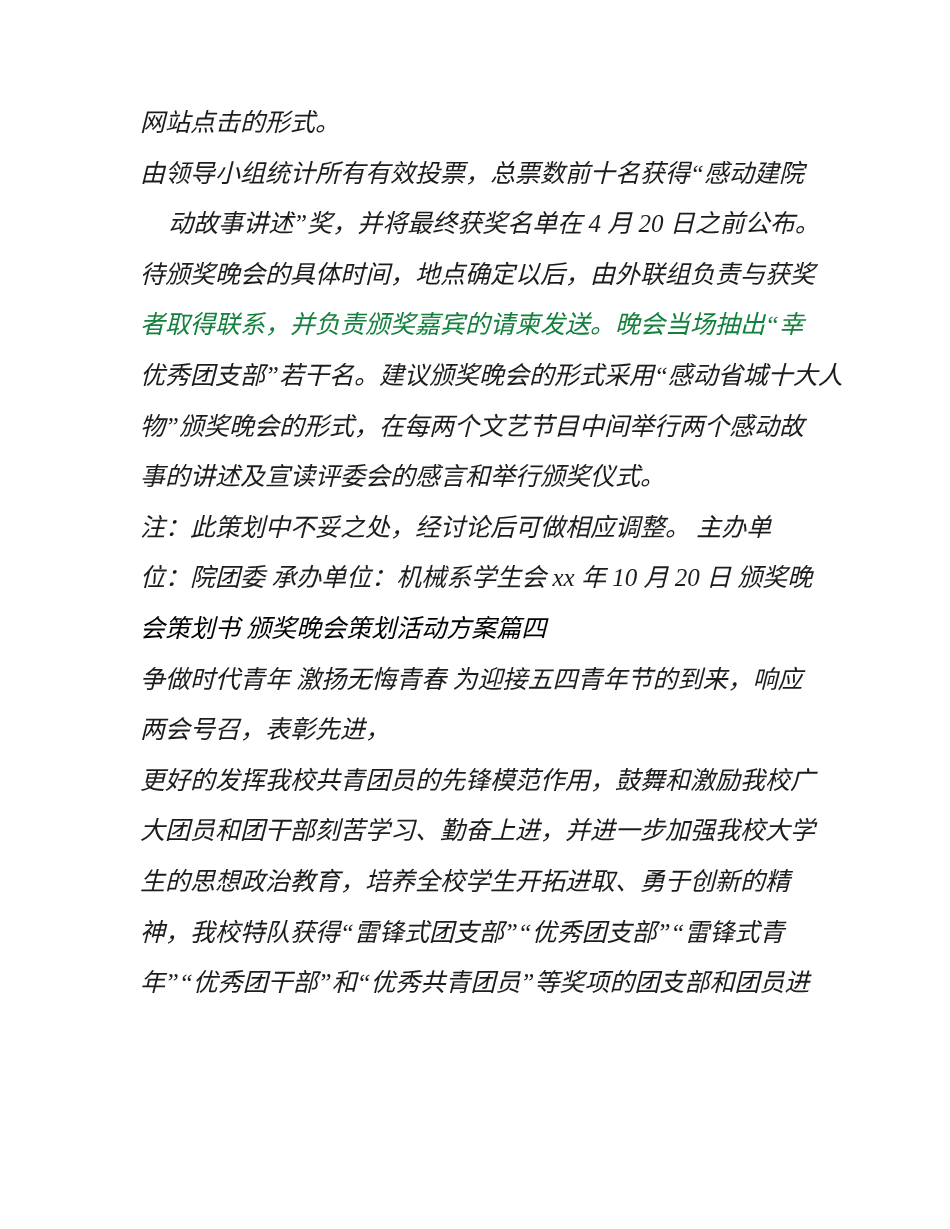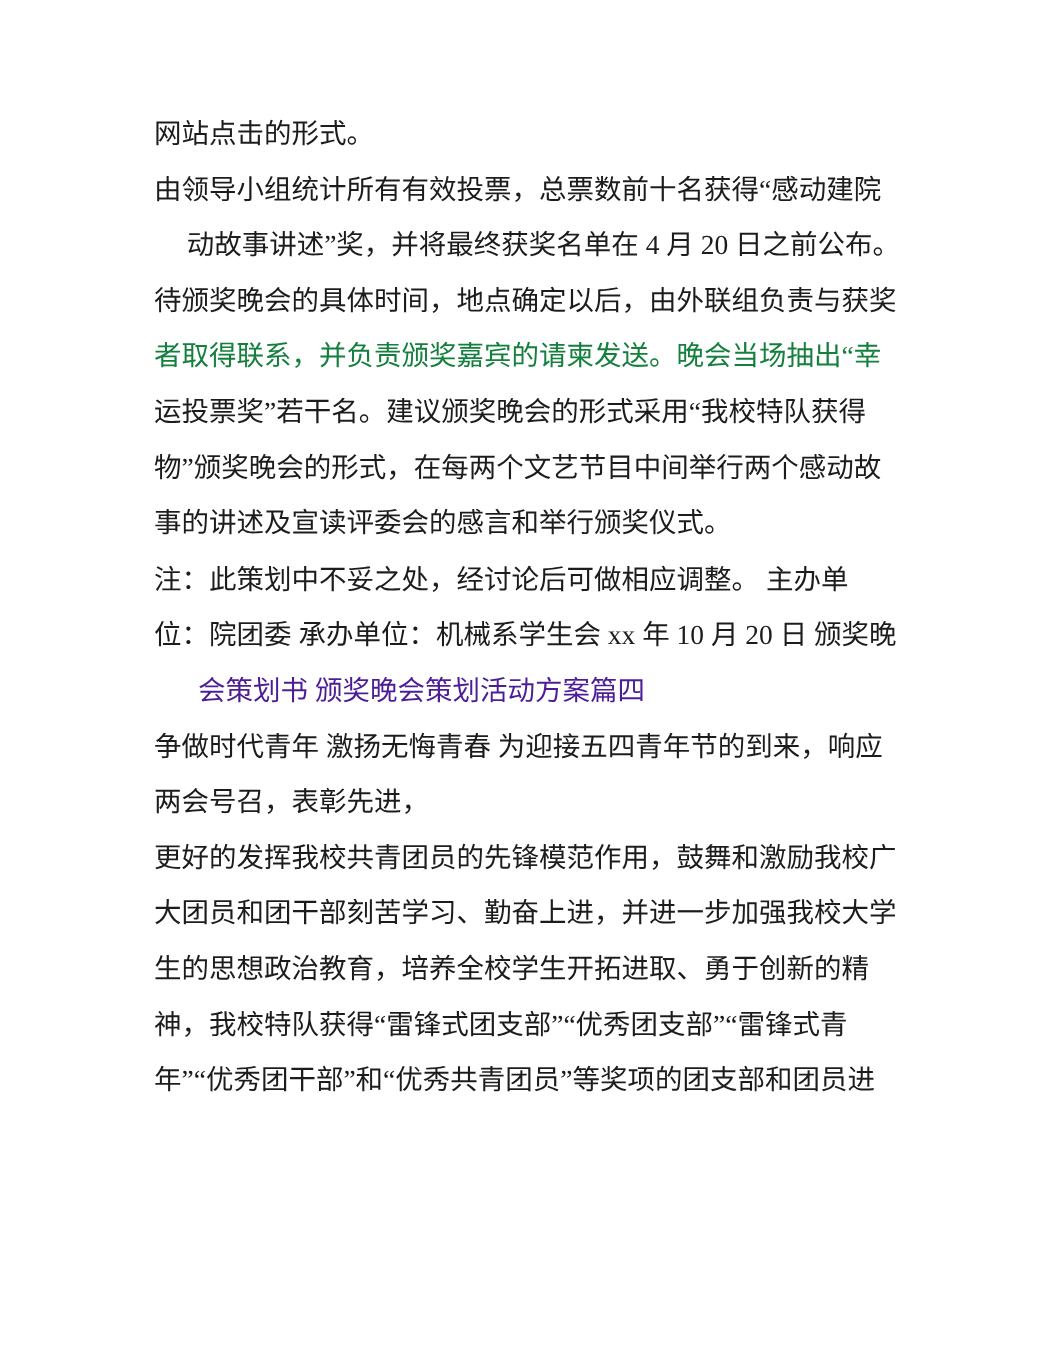--- a/index.html
+++ b/index.html
@@ -11,45 +11,46 @@
     min-height: 1229px;
     background: #ffffff;
     font-family: "Liberation Serif", "DejaVu Serif", serif;
   }
   .doc-page {
     box-sizing: border-box;
     width: 950px;
     min-height: 1229px;
     padding: 98px 102px 0 140px;
     background: #ffffff;
+    font-style: italic;
   }
   .doc-line {
     font-size: 25px;
     line-height: 50.6px;
     letter-spacing: 0px;
     color: #1c1c1c;
     white-space: pre-wrap;
     text-rendering: optimizeLegibility;
   }
 </style>
 </head>
 <body style="background: rgb(255, 255, 255);">
 
 <div class="doc-page">
   <div class="doc-line" style="color: rgb(28, 28, 28);">网站点击的形式。</div>
   <div class="doc-line" style="color: rgb(28, 28, 28);">由领导小组统计所有有效投票，总票数前十名获得“感动建院</div>
   <div class="doc-line" style="color: rgb(28, 28, 28); text-align: center;">动故事讲述”奖，并将最终获奖名单在 4 月 20 日之前公布。</div>
   <div class="doc-line" style="color: rgb(28, 28, 28);">待颁奖晚会的具体时间，地点确定以后，由外联组负责与获奖</div>
   <div class="doc-line" style="color: #15803d;">者取得联系，并负责颁奖嘉宾的请柬发送。晚会当场抽出“幸</div>
-  <div class="doc-line" style="color: rgb(28, 28, 28);">运投票奖”若干名。建议颁奖晚会的形式采用“我校特队获得</div>
+  <div class="doc-line" style="color: rgb(28, 28, 28);">优秀团支部”若干名。建议颁奖晚会的形式采用“感动省城十大人</div>
   <div class="doc-line" style="color: rgb(28, 28, 28);">物”颁奖晚会的形式，在每两个文艺节目中间举行两个感动故</div>
   <div class="doc-line" style="color: rgb(28, 28, 28);">事的讲述及宣读评委会的感言和举行颁奖仪式。</div>
   <div class="doc-line" style="color: rgb(28, 28, 28);">注：此策划中不妥之处，经讨论后可做相应调整。 主办单</div>
   <div class="doc-line" style="color: rgb(28, 28, 28);">位：院团委 承办单位：机械系学生会 xx 年 10 月 20 日 颁奖晚</div>
-  <div class="doc-line" style="color: #4c1d95; margin-left: 40px;">会策划书 颁奖晚会策划活动方案篇四</div>
+  <div class="doc-line" style="color: #000000;">会策划书 颁奖晚会策划活动方案篇四</div>
   <div class="doc-line" style="color: rgb(28, 28, 28);">争做时代青年 激扬无悔青春 为迎接五四青年节的到来，响应</div>
   <div class="doc-line" style="color: rgb(28, 28, 28);">两会号召，表彰先进，</div>
   <div class="doc-line" style="color: rgb(28, 28, 28);">更好的发挥我校共青团员的先锋模范作用，鼓舞和激励我校广</div>
   <div class="doc-line" style="color: rgb(28, 28, 28);">大团员和团干部刻苦学习、勤奋上进，并进一步加强我校大学</div>
   <div class="doc-line" style="color: rgb(28, 28, 28);">生的思想政治教育，培养全校学生开拓进取、勇于创新的精</div>
   <div class="doc-line" style="color: rgb(28, 28, 28);">神，我校特队获得“雷锋式团支部”“优秀团支部”“雷锋式青</div>
   <div class="doc-line" style="color: rgb(28, 28, 28);">年”“优秀团干部”和“优秀共青团员”等奖项的团支部和团员进</div>
 </div>
 
 </body></html>

